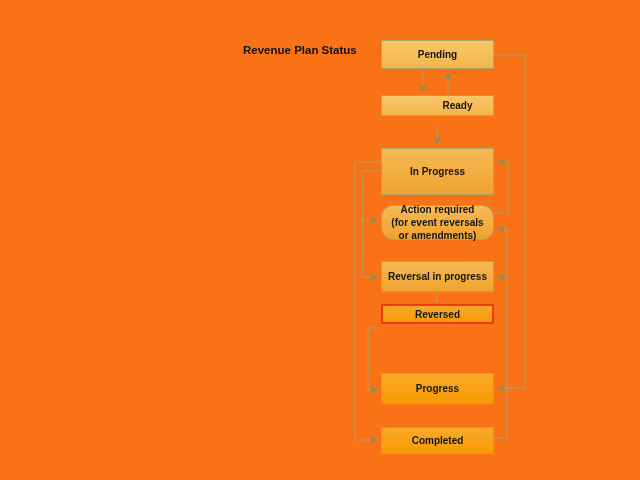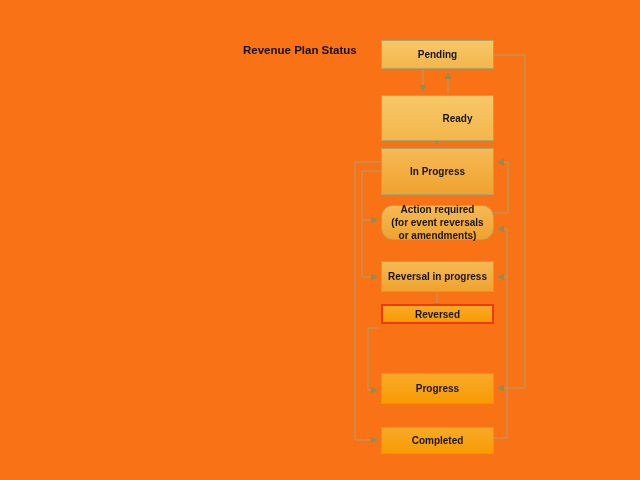--- a/index.html
+++ b/index.html
@@ -13,21 +13,21 @@
   .node{
     position:absolute;left:381px;width:113px;
     border:1px solid #A9A56B;
     box-sizing:border-box;
     display:flex;align-items:center;justify-content:center;
     text-align:center;
     font-size:10px;font-weight:bold;color:#161616;
     line-height:1.3;white-space:pre-line;
   }
   .n-pending{top:40px;height:29px;}
-  .n-ready{top:95px;height:46px;padding-left:40px;}
+  .n-ready{top:95px;height:21px;padding-left:40px;}
   .n-in-progress{top:148px;height:47px;}
   .n-action-required{top:205px;height:35px;}
   .n-reversal-in-progress{top:261px;height:31px;}
   .n-reversed{top:304px;height:20px;}
   .n-cancelled{top:373px;height:31px;}
   .n-completed{top:427px;height:27px;}
 </style>
 </head>
 <body>
 

